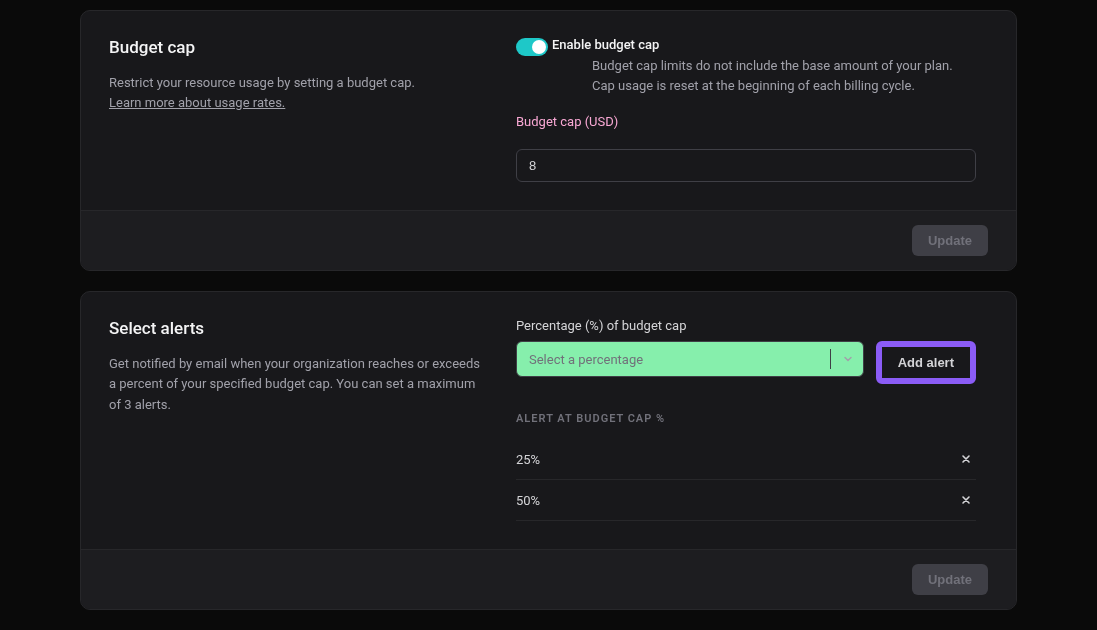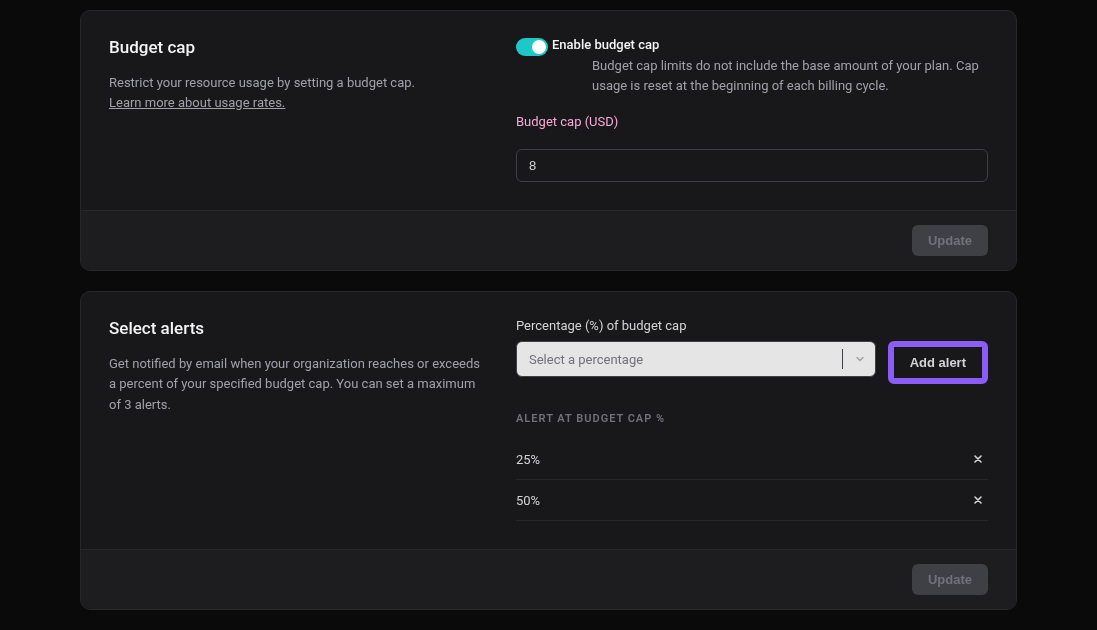--- a/index.html
+++ b/index.html
@@ -14,21 +14,21 @@
     }
     .card {
       background: #18181b;
       border: 1px solid #27272a;
       border-radius: 10px;
       margin: 0 80px 20px 80px;
       overflow: hidden;
     }
     .card-body {
       display: flex;
-      padding: 26px 28px 28px 28px;
+      padding: 26px 40px 28px 28px;
       gap: 32px;
     }
     .left-col {
       width: 375px;
       flex-shrink: 0;
     }
     .right-col {
       flex: 1;
     }
     .section-title {
@@ -124,21 +124,21 @@
       border: 6px solid #8b5cf6;
       color: #d4d4d7;
     }
     .select-row {
       display: flex;
       gap: 12px;
       align-items: stretch;
     }
     .select-input {
       flex: 1;
-      background: #e5e5e5;
+      background: #86efac;
       border: 1px solid #3f3f46;
       border-radius: 6px;
       display: flex;
       align-items: center;
       padding: 0 4px 0 12px;
       height: 36px;
       cursor: pointer;
     }
     .select-placeholder {
       flex: 1;

